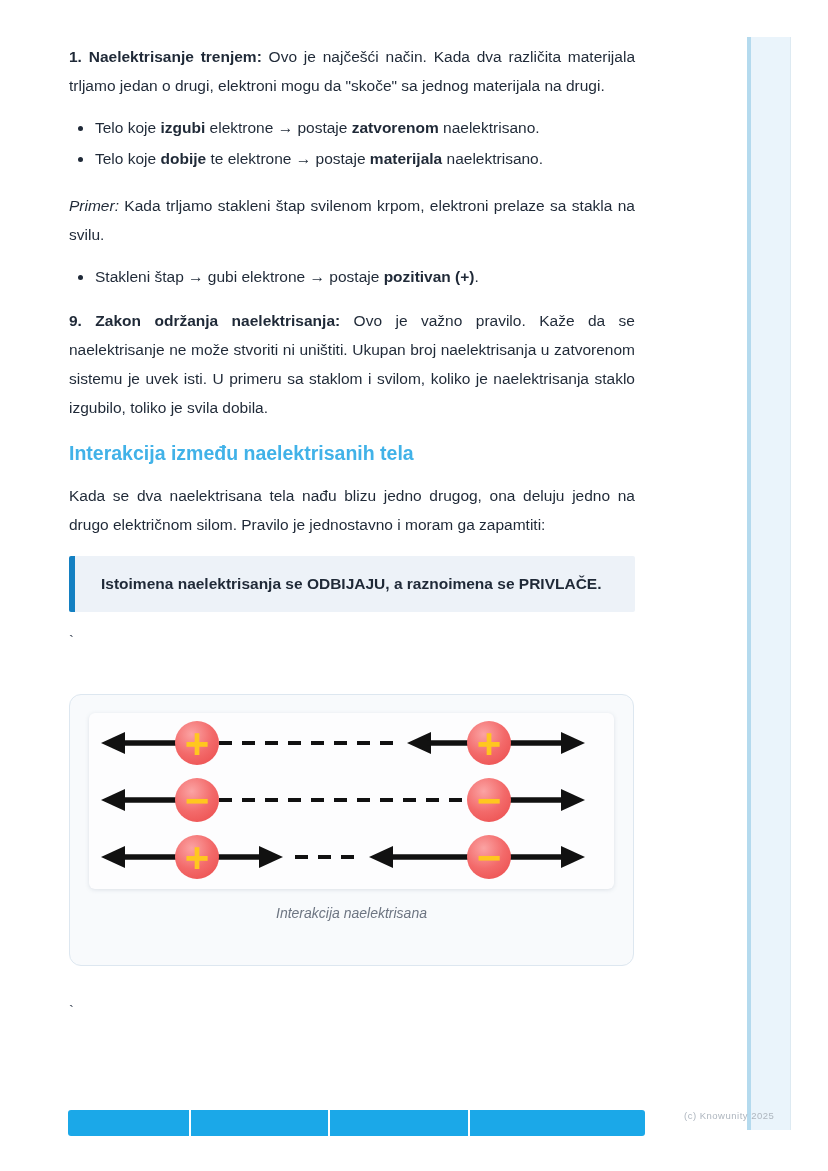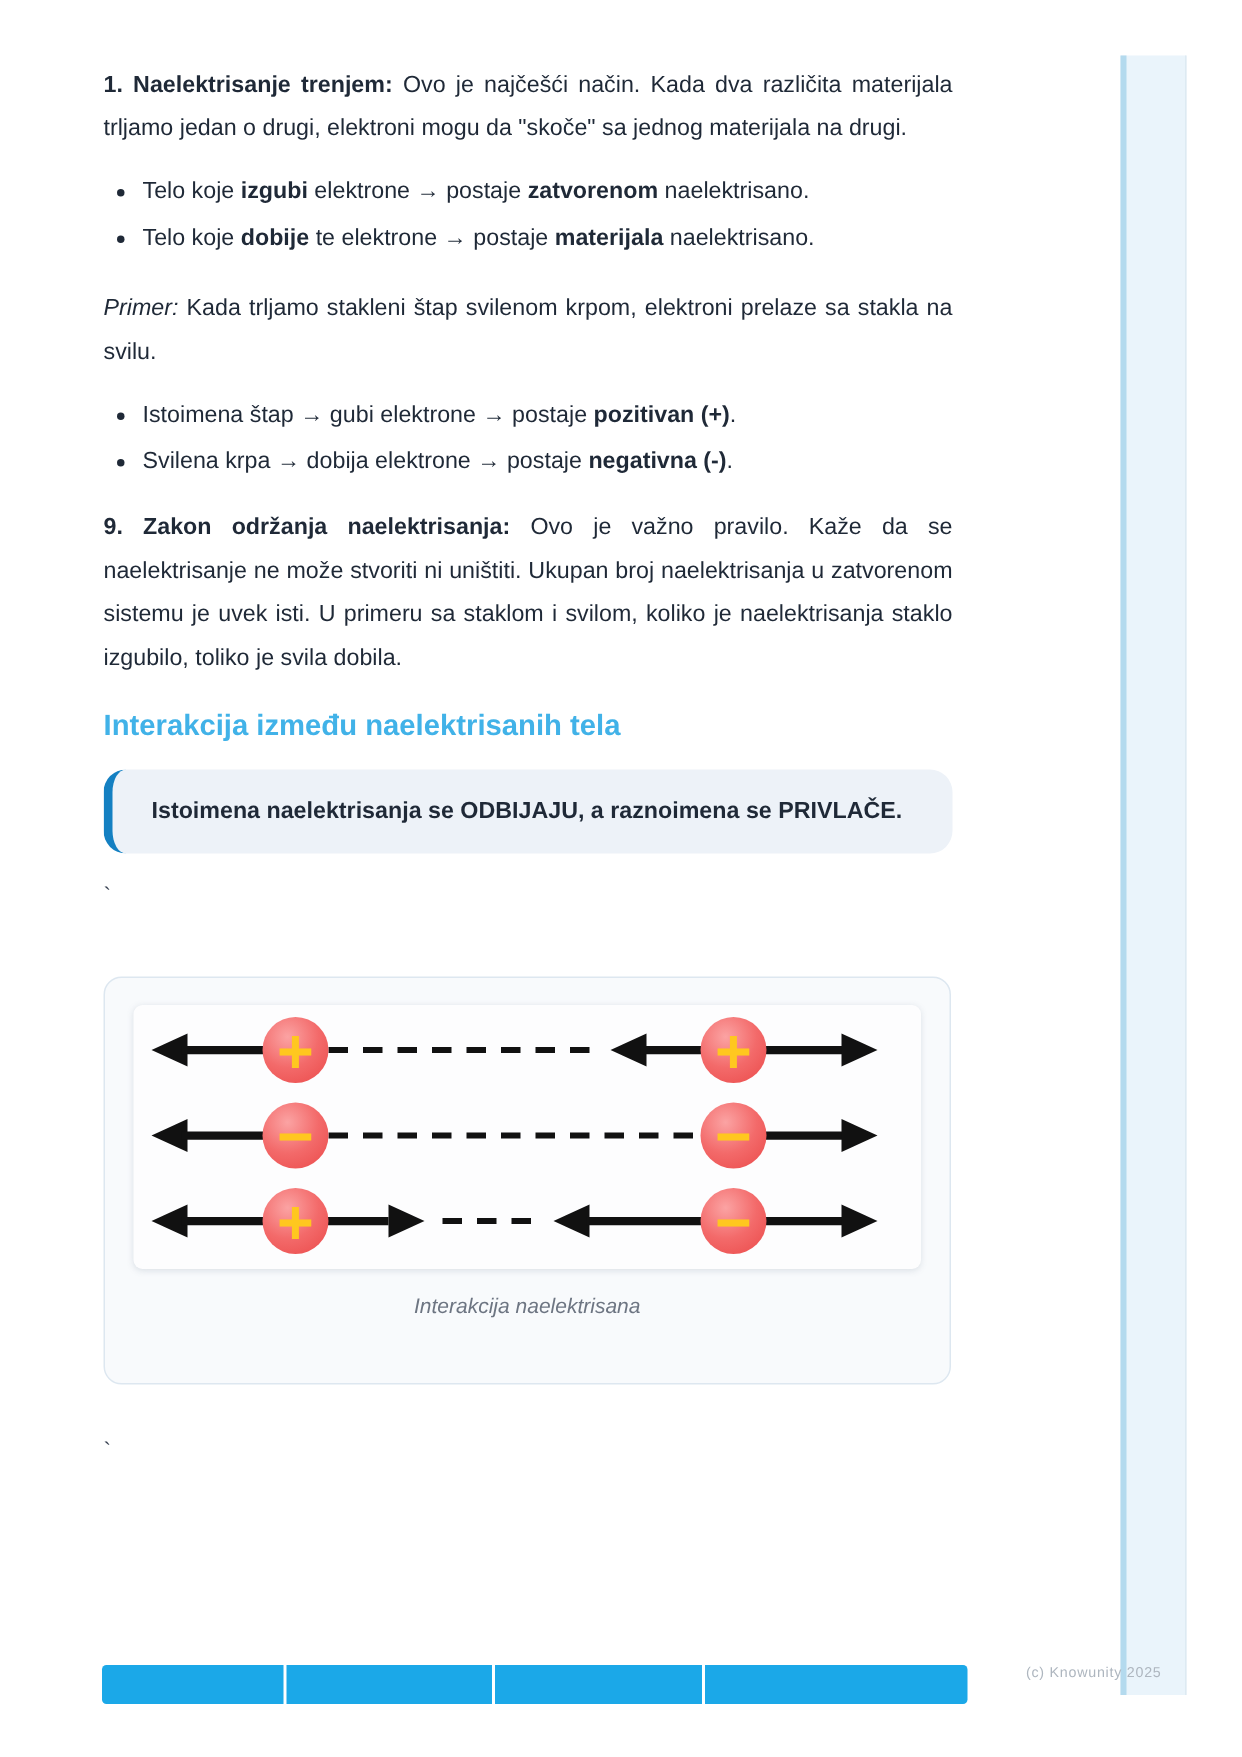--- a/index.html
+++ b/index.html
@@ -14,21 +14,21 @@
   .ul1{margin-top:13px;}
   .ul2{margin-top:13px;}
   li{position:relative;padding-left:26px;font-size:15.5px;line-height:30px;}
   li + li{margin-top:1px;}
   .dot{position:absolute;left:9px;top:13px;width:5px;height:5px;border-radius:50%;background:#1f2937;}
   .p-primer{margin-top:17px;}
   .p2{margin-top:14px;}
   .heading{margin-top:19px;font-size:19.5px;line-height:24px;font-weight:700;color:#41b2e8;}
   .p3{margin-top:15px;}
   .callout{margin-top:17px;box-sizing:border-box;width:566px;background:#edf2f8;
-           border-left:6px solid #1480c2;border-radius:15px;padding:13px 20px 13px 26px;}
+           border-left:6px solid #1480c2;border-radius:2px;padding:13px 20px 13px 26px;}
   .callout p{font-weight:700;line-height:30px;}
   .stray{margin-top:20px;height:22px;font-size:15px;color:#374151;}
   .stray2{margin-top:36px;height:22px;font-size:15px;color:#374151;}
   .figure{margin-top:40px;box-sizing:border-box;width:565px;height:272px;background:#f8fafc;
           border:1px solid #dde7f0;border-radius:12px;padding:18px 18px 42px 18px;}
   .panel{width:525px;height:176px;margin:0 auto;background:#fdfdfe;border-radius:6px;
          box-shadow:0 1px 4px rgba(100,116,139,0.18);}
   .caption{margin-top:14px;text-align:center;font-style:italic;font-size:14px;color:#6d7582;line-height:20px;}
   .bluebar{position:absolute;left:68px;top:1110px;width:577px;height:26px;display:flex;gap:2px;}
   .cell{background:#1ba8e8;height:100%;}
@@ -51,28 +51,28 @@
     <p class="justify"><strong>1. Naelektrisanje trenjem:</strong><span> Ovo je najčešći način. Kada dva različita materijala trljamo jedan o drugi, elektroni mogu da "skoče" sa jednog materijala na drugi.</span></p>
 
     <ul class="ul1">
       <li><span class="dot"></span><span>Telo koje </span><strong>izgubi</strong><span> elektrone → postaje </span><strong>zatvorenom</strong><span> naelektrisano.</span></li>
       <li><span class="dot"></span><span>Telo koje </span><strong>dobije</strong><span> te elektrone → postaje </span><strong>materijala</strong><span> naelektrisano.</span></li>
     </ul>
 
     <p class="p-primer justify"><span class="em">Primer:</span><span> Kada trljamo stakleni štap svilenom krpom, elektroni prelaze sa stakla na svilu.</span></p>
 
     <ul class="ul2">
-      <li><span class="dot"></span><span>Istoimena štap → gubi elektrone → postaje </span><strong>pozitivan (+)</strong><span>.</span></li>
-      <li><span class="dot"></span><span>Svilena krpa → dobija elektrone → postaje </span><strong>negativna (-)</strong><span>.</span></li>
+      <li><span class="dot"></span><span>Stakleni štap → gubi elektrone → postaje </span><strong>pozitivan (+)</strong><span>.</span></li>
     </ul>
 
     <p class="p2 justify"><strong>9. Zakon održanja naelektrisanja:</strong><span> Ovo je važno pravilo. Kaže da se naelektrisanje ne može stvoriti ni uništiti. Ukupan broj naelektrisanja u zatvorenom sistemu je uvek isti. U primeru sa staklom i svilom, koliko je naelektrisanja staklo izgubilo, toliko je svila dobila.</span></p>
 
     <h2 class="heading">Interakcija između naelektrisanih tela</h2>
 
+    <p class="p3 justify">Kada se dva naelektrisana tela nađu blizu jedno drugog, ona deluju jedno na drugo električnom silom. Pravilo je jednostavno i moram ga zapamtiti:</p>
 
     <div class="callout">
       <p class="justify">Istoimena naelektrisanja se ODBIJAJU, a raznoimena se PRIVLAČE.</p>
     </div>
 
     <div class="stray">`</div>
 
     <div class="figure">
       <div class="panel">
         <svg width="525" height="176" viewBox="0 0 525 176">

